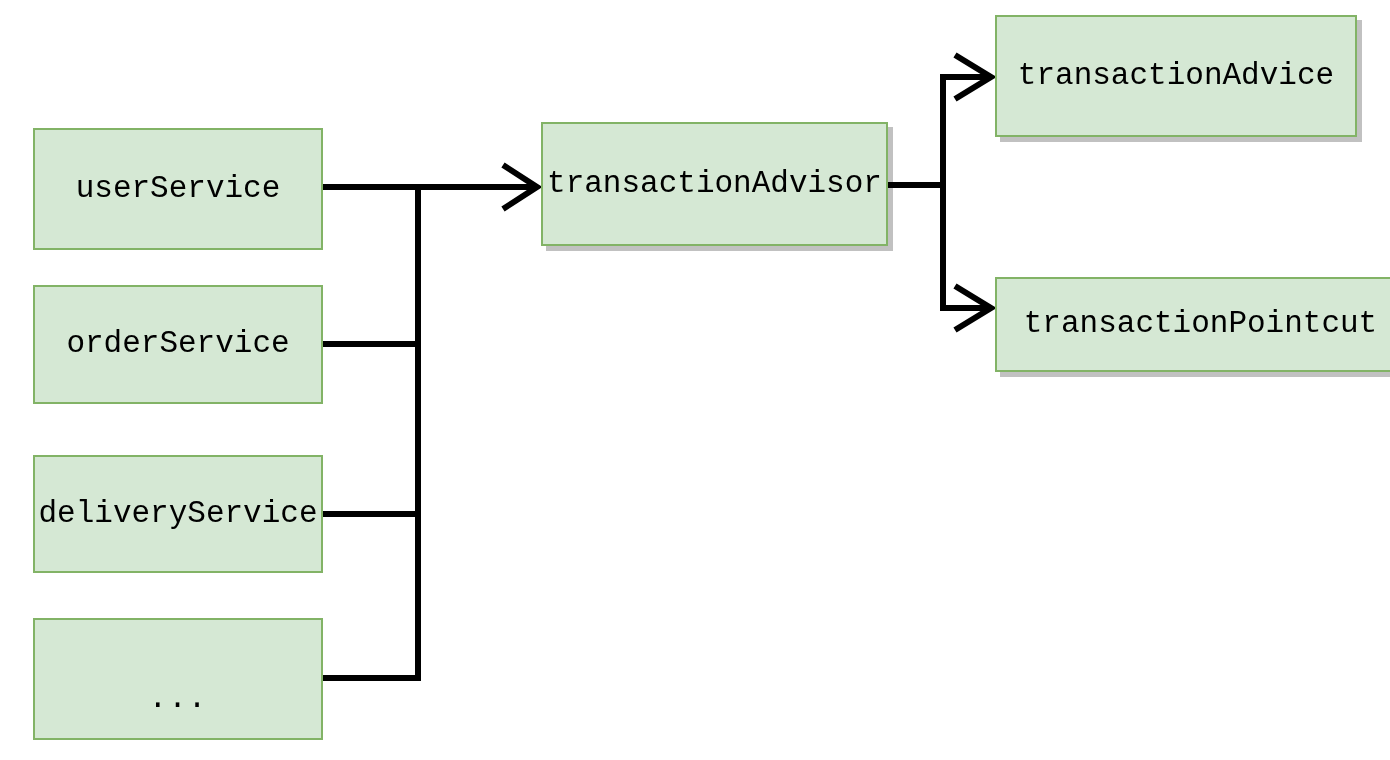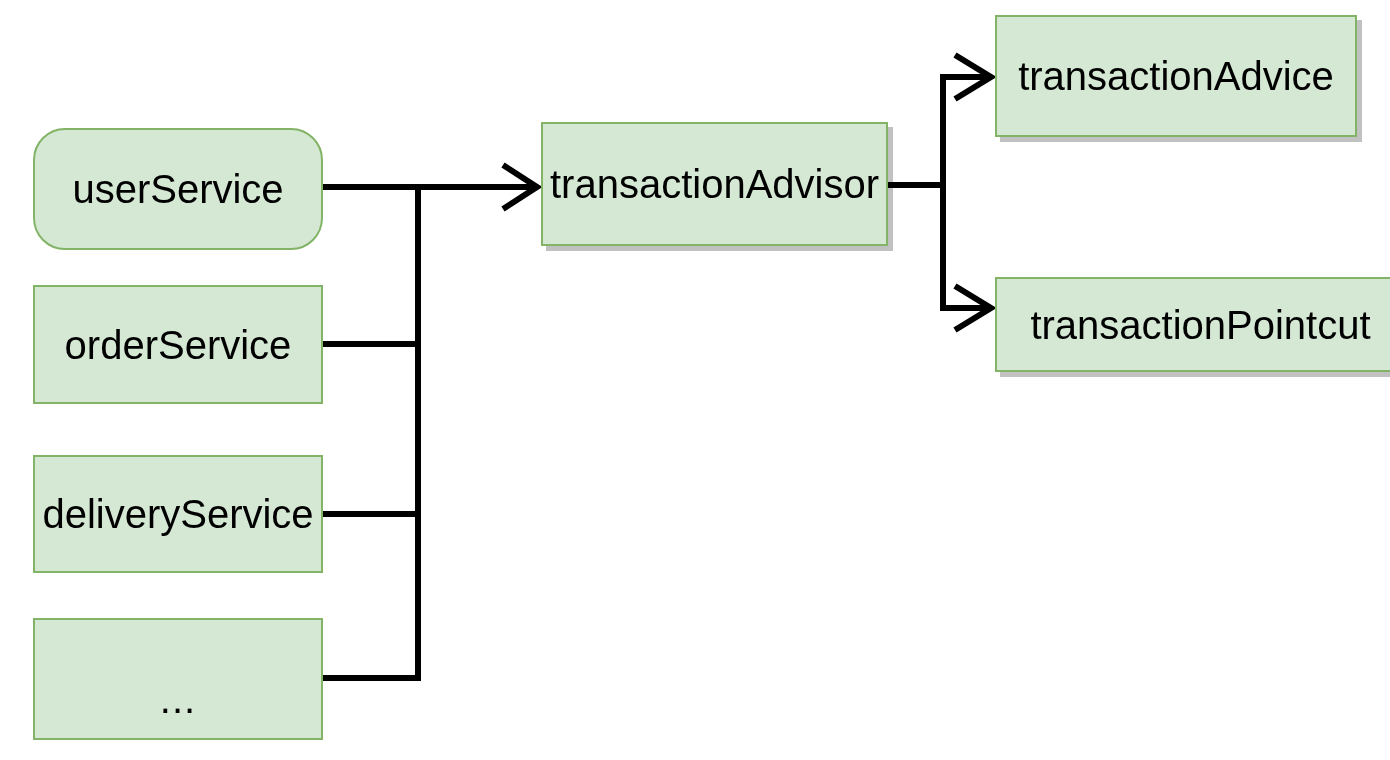--- a/index.html
+++ b/index.html
@@ -30,22 +30,22 @@
   }
   .node {
     position: absolute;
     box-sizing: border-box;
     background: #d5e8d4;
     border: 2px solid #82b366;
     display: flex;
     align-items: center;
     justify-content: center;
     color: #000000;
-    font-size: 40px;
-    font-family: Liberation Sans, sans-serif;
+    font-size: 31px;
+    font-family: Liberation Mono, monospace;
     line-height: 1.1;
     white-space: nowrap;
     z-index: 2;
   }
   .node.shadow {
     box-shadow: 5px 5px 0 0 rgba(0, 0, 0, 0.245);
   }
   .node-label {
     display: block;
   }
@@ -87,21 +87,21 @@
       <path d="M 943 308 L 989 308"></path>
     </g>
 
     <g fill="none" stroke="#000000" stroke-width="6" stroke-linecap="butt" stroke-linejoin="miter">
       <path d="M 503 165 L 537 187 L 503 209"></path>
       <path d="M 955 55 L 991 77 L 955 99"></path>
       <path d="M 955 286 L 991 308 L 955 330"></path>
     </g>
   </svg>
 
-  <div class="node" style="left:33px; top:128px; width:290px; height:122px;border-radius:32px;">
+  <div class="node" style="left:33px; top:128px; width:290px; height:122px;">
     <span class="node-label">userService</span>
   </div>
 
   <div class="node" style="left:33px; top:285px; width:290px; height:119px;justify-content:center;">
     <span class="node-label">orderService</span>
   </div>
 
   <div class="node" style="left:33px; top:455px; width:290px; height:118px;">
     <span class="node-label">deliveryService</span>
   </div>

